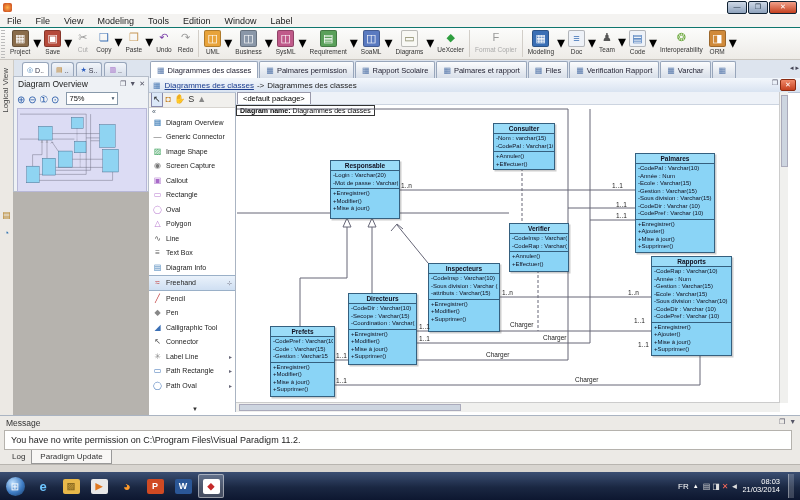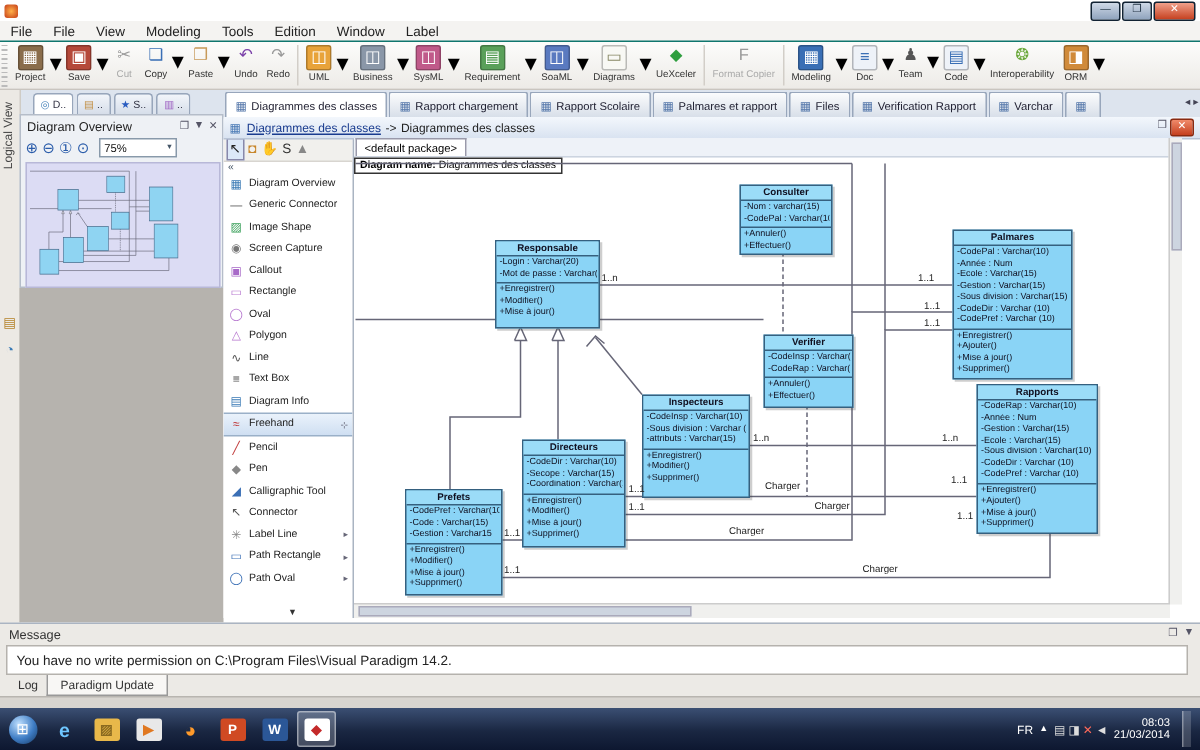--- a/index.html
+++ b/index.html
@@ -319,21 +319,21 @@
           <span>..</span>
         </div>
       </div>
     <div id="dtabs">
         <div class="dtab active">
           <span class="tico">▦</span>
           <span>Diagrammes des classes</span>
         </div>
         <div class="dtab">
           <span class="tico">▦</span>
-          <span>Rapport chargement</span>
+          <span>Palmares permission</span>
         </div>
         <div class="dtab">
           <span class="tico">▦</span>
           <span>Rapport Scolaire</span>
         </div>
         <div class="dtab">
           <span class="tico">▦</span>
           <span>Palmares et rapport</span>
         </div>
         <div class="dtab">
@@ -683,21 +683,21 @@
       </div>
   </div>
 
   <div id="msgpanel">
     <span id="msgtitle">Message</span>
     <span id="msgbtns">
         <span>❐</span>
         <span>▼</span>
         <span>✕</span>
       </span>
-    <div id="msgbody">You have no write permission on C:\Program Files\Visual Paradigm 14.2.</div>
+    <div id="msgbody">You have no write permission on C:\Program Files\Visual Paradigm 11.2.</div>
     <div id="logtabs">
         <span class="flat">Log</span>
         <span class="tabbox">Paradigm Update</span>
       </div>
   </div>
 
   <div id="winbottom"></div>
 
   <div id="taskbar">
     <div id="tkicons" style="display:flex;align-items:center;">

